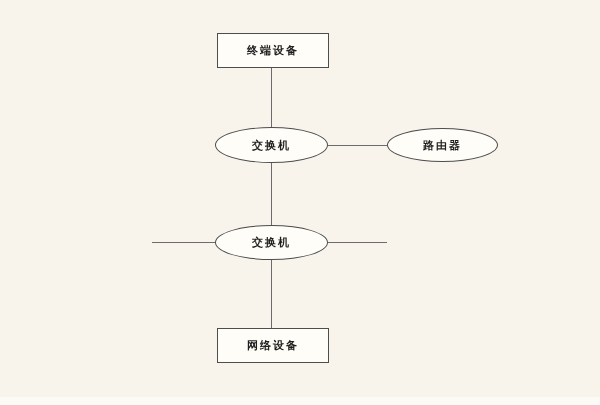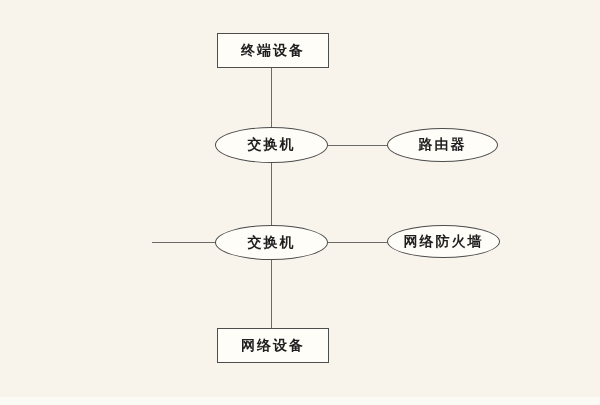--- a/index.html
+++ b/index.html
@@ -28,21 +28,21 @@
     background: #fcfaf5;
   }
   .node {
     position: absolute;
     box-sizing: border-box;
     background: #fffdf7;
     border: 1px solid #4d4d4d;
     display: flex;
     align-items: center;
     justify-content: center;
-    font-size: 14px;
+    font-size: 11px;
     font-weight: bold;
     color: #1f1f1f;
     letter-spacing: 2px;
     white-space: nowrap;
   }
   .node.ellipse {
     border-radius: 50%;
     text-align: right;
   }
   .connector {
@@ -87,22 +87,19 @@
 
   <div class="node ellipse n-router">
     <span>路由器</span>
   </div>
 
 
   <div class="node ellipse n-sw-lower">
     <span>交换机</span>
   </div>
 
-  <div class="node ellipse n-firewall">
-    <span>网络防火墙</span>
-  </div>
 
   <div class="node n-netdev">
     <span>网络设备</span>
   </div>
 
   <div class="bottom-strip"></div>
 </div>
 
 </body></html>

